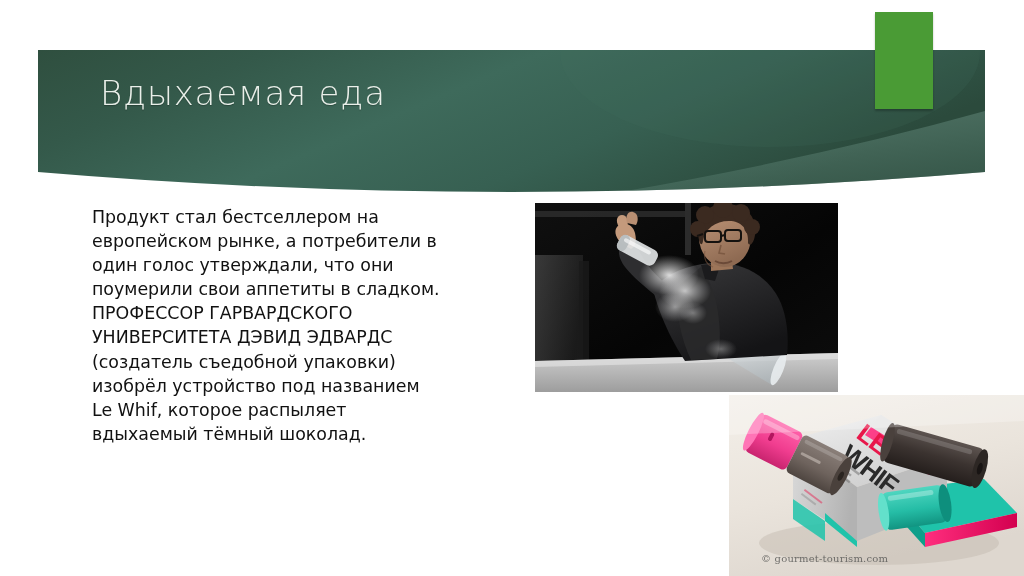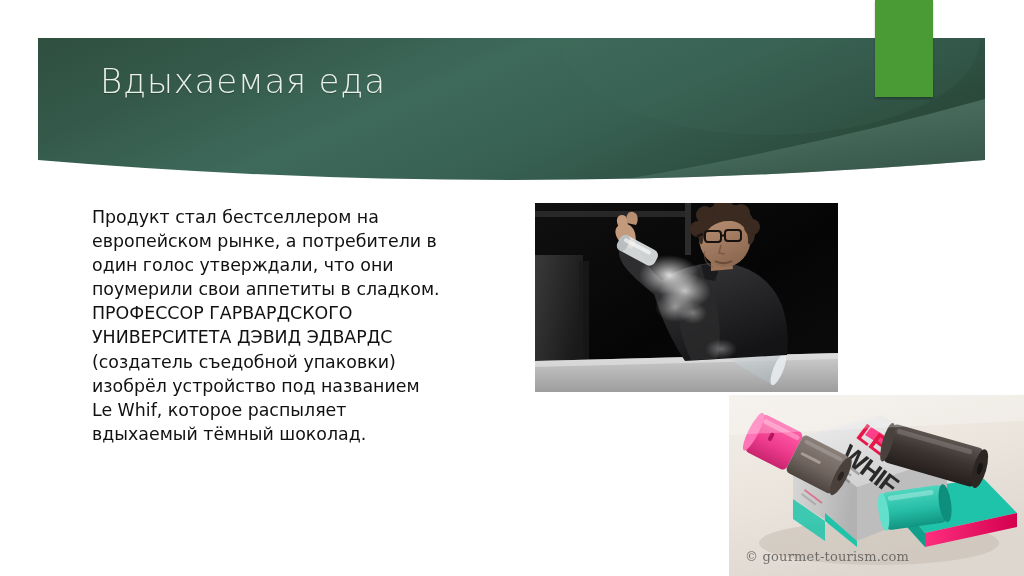--- a/index.html
+++ b/index.html
@@ -21,21 +21,21 @@
     inset: 0;
     width: 1024px;
     height: 576px;
     background: #ffffff;
     overflow: hidden;
   }
 
   
   .header-wrap {
     position: absolute;
-    left: 0; top: 0;
+    left: 0; top: 12px;
     width: 836px;
     height: 190px;
     padding-left: 48px;
   }
   .header-svg {
     position: absolute;
     left: 0; top: 0;
     display: block;
   }
   .accent-bar {
@@ -91,23 +91,23 @@
     position: absolute;
     left: 729px;
     top: 395px;
     width: 295px;
     height: 181px;
     overflow: hidden;
     background: #ece6df;
   }
   .photo-product .watermark {
     position: absolute;
-    left: 16px;
+    left: 32px;
     bottom: 12px;
-    font-size: 13px;
+    font-size: 10px;
     color: #5a5a58;
     font-family: "DejaVu Serif", serif;
     letter-spacing: 0.2px;
     opacity: 0.85;
   }
   .ph-svg { display: block; }
 </style>
 </head>
 <body>
 

